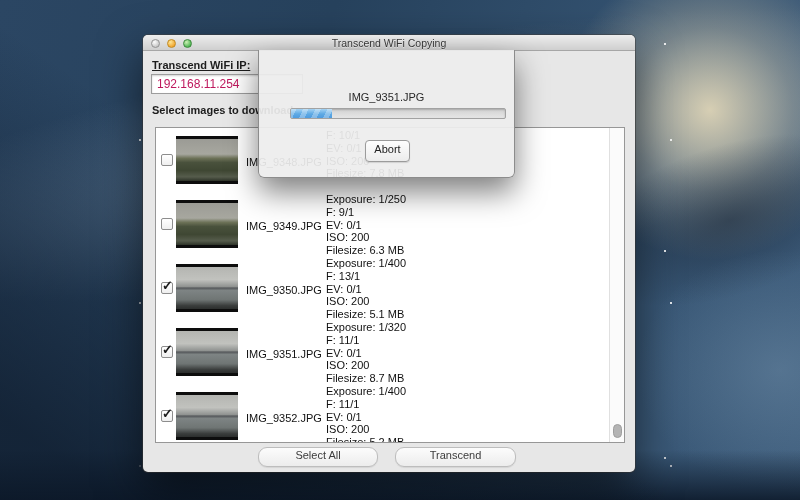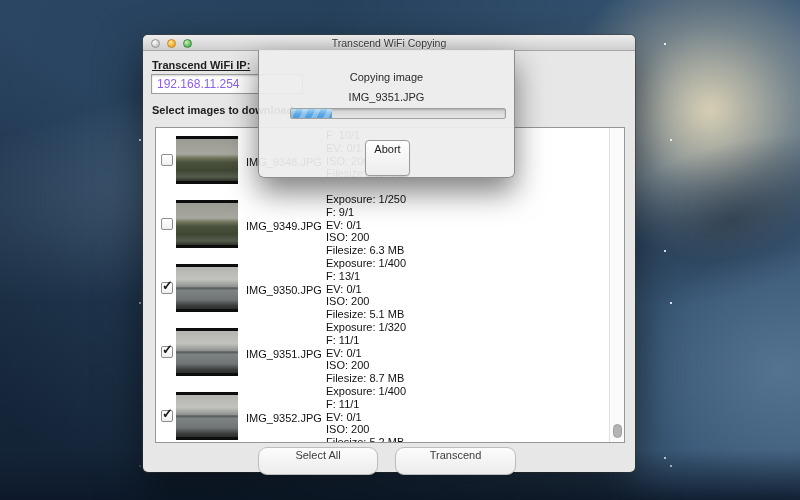--- a/index.html
+++ b/index.html
@@ -44,21 +44,21 @@
            text-shadow:0 1px 0 rgba(255,255,255,0.6); }
   .lights { position:absolute; left:8px; top:4px; display:flex; gap:7px; }
   .light { width:9px; height:9px; border-radius:50%; }
   .light.close { background:radial-gradient(circle at 35% 30%, #fdfdfd, #c6c6c6 75%); border:1px solid #949494; }
   .light.min   { background:radial-gradient(circle at 35% 30%, #fce696, #f2a42c 75%); border:1px solid #c08a22; }
   .light.zoom  { background:radial-gradient(circle at 35% 30%, #cdf0b4, #46b14c 78%); border:1px solid #3d8a3d; }
 
   .label { position:absolute; font-size:11px; font-weight:bold; color:#1d1d1d; }
   .ip-label { left:9px; top:24px;text-decoration:underline; }
   .ip-input { position:absolute; left:8px; top:39px; width:152px; height:20px;
-              border:1px solid #9d9d9d; background:#fff; font-size:12px; color:#8b5cf6;
+              border:1px solid #9d9d9d; background:#fff; font-size:12px; color:#be185d;
               padding:0 5px; font-family:"Liberation Sans", sans-serif;
               box-shadow:inset 0 1px 2px rgba(0,0,0,0.18); }
   .list-label { left:9px; top:69px; }
 
   .list { position:absolute; left:12px; top:92px; width:470px; height:316px;
           background:#fff; border:1px solid #979797; overflow:hidden; }
   .row { position:relative; height:64px; padding-top:2px; }
   .checkbox { position:absolute; left:5px; top:26px; width:12px; height:12px;
               border:1px solid #8d8d8d; border-radius:2px;
               background:linear-gradient(#ffffff,#efefef); }
@@ -84,27 +84,27 @@
   .dlg-title { position:absolute; top:21px; width:100%; text-align:center;
                font-size:11px; font-weight:500; color:#2a2a2a; }
   .dlg-file  { position:absolute; top:41px; width:100%; text-align:center;
                font-size:11px; color:#2a2a2a; }
   .progress { position:absolute; left:31px; top:58px; width:216px; height:11px;
               background:linear-gradient(#d2d2d2,#e6e6e6); border:1px solid #a2a2a2;
               border-radius:2px; box-shadow:inset 0 1px 2px rgba(0,0,0,0.2); overflow:hidden; }
   .progress-fill { height:100%;
       background:repeating-linear-gradient(115deg, rgba(255,255,255,0.30) 0 5px, rgba(255,255,255,0) 5px 11px),
                  linear-gradient(180deg,#a3d2f3 0%,#5ea9e4 55%,#4f9cdf 100%); }
-  .abort-btn { position:absolute; left:106px; top:90px; width:45px; height:36px;
+  .abort-btn { position:absolute; left:106px; top:90px; width:45px; height:22px;
                border:1px solid #9b9b9b; border-radius:4px; font-size:11px; color:#222;
                background:linear-gradient(#fefefe,#ececec); font-family:"Liberation Sans", sans-serif;
                text-align:center; line-height:17px; box-shadow:0 1px 1px rgba(0,0,0,0.12); }
 
   
-  .footer-btn { position:absolute; height:28px; border:1px solid #bdbdbd; border-radius:9px;
+  .footer-btn { position:absolute; height:20px; border:1px solid #bdbdbd; border-radius:9px;
                 background:linear-gradient(#fcfcfc,#ececec); font-size:11px; color:#3c3c3c;
                 text-align:center; line-height:15px; box-shadow:0 1px 1px rgba(0,0,0,0.08);
                 font-family:"Liberation Sans", sans-serif; }
   .select-all { left:115px; top:412px; width:120px; }
   .download   { left:252px; top:412px; width:121px; }
 </style>
 </head>
 <body>
 
 <div class="stage">
@@ -206,21 +206,20 @@
 <div class="scrollbar">
         <div class="scroll-thumb"></div>
       </div>
     </div>
 
     <div class="footer-btn select-all">Select All</div>
     <div class="footer-btn download">Transcend</div>
   </div>
 
   <div class="dialog">
-    <div class="dlg-title">Copying image</div>
     <div class="dlg-file">IMG_9351.JPG</div>
     <div class="progress">
       <div class="progress-fill" style="width: 19%;"></div>
     </div>
     <div class="abort-btn">Abort</div>
   </div>
 
 </div>
 
 </body></html>

